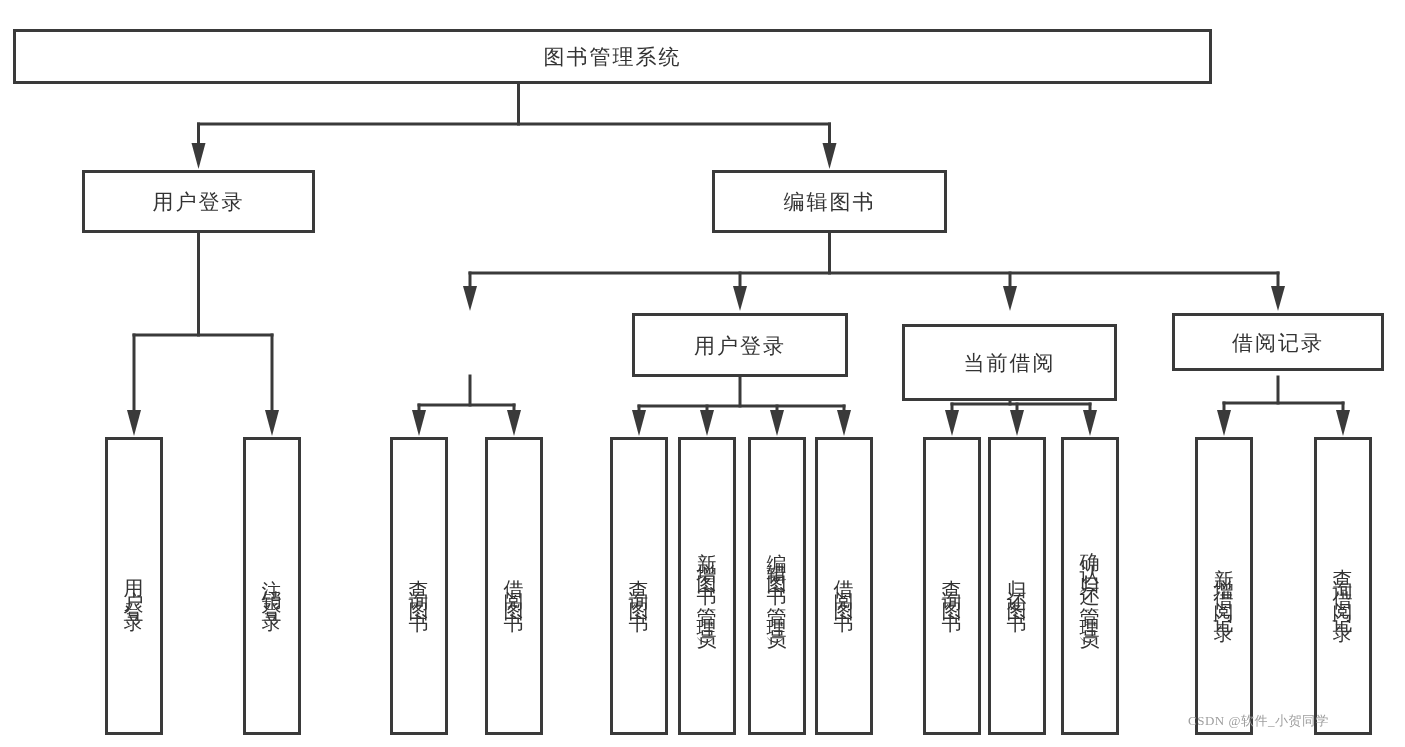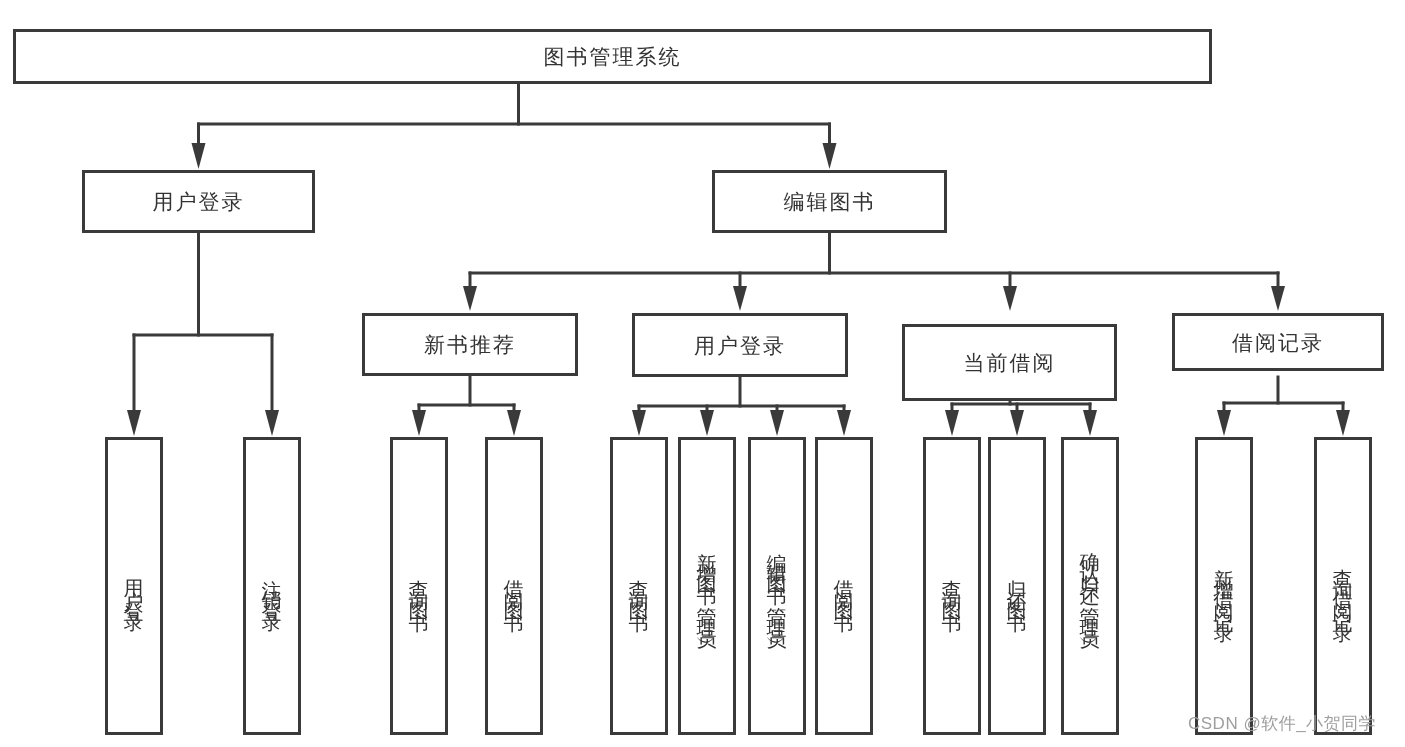--- a/index.html
+++ b/index.html
@@ -36,24 +36,25 @@
     writing-mode:vertical-rl;
     text-orientation:mixed;
     font-size:20px;
     letter-spacing:11px;
   }
   .watermark{
     position:absolute;
     left:1188px;
     top:712px;
     z-index:5;
-    font-size:17px;
+    font-size:13px;
     letter-spacing:0.5px;
     color:var(--wm);
     white-space:nowrap;
+    font-family:Liberation Serif, serif;
   }
 </style>
 </head>
 <body>
 
 <div class="canvas">
 
   <svg class="connectors" width="1405" height="747" viewBox="0 0 1405 747">
 
     <g>
@@ -128,21 +129,20 @@
       <line x1="1343" y1="403" x2="1343" y2="412"></line>
       <polygon points="1336,410 1350,410 1343,436"></polygon>
     </g>
   </svg>
 
   <div class="node h" style="left:13px;top:29px;width:1199px;height:55px">图书管理系统</div>
 
   <div class="node h" style="left:82px;top:170px;width:233px;height:63px">用户登录</div>
   <div class="node h" style="left:712px;top:170px;width:235px;height:63px">编辑图书</div>
 
-  <div class="node h" style="left:362px;top:313px;width:216px;height:63px">新书推荐</div>
   <div class="node h" style="left:632px;top:313px;width:216px;height:64px">用户登录</div>
   <div class="node h" style="left:902px;top:324px;width:215px;height:77px">当前借阅</div>
   <div class="node h" style="left:1172px;top:313px;width:212px;height:58px">借阅记录</div>
 
   <div class="node v" style="left:105px;top:437px;width:58px;height:298px">用户登录</div>
   <div class="node v" style="left:243px;top:437px;width:58px;height:298px">注销登录</div>
 
   <div class="node v" style="left:390px;top:437px;width:58px;height:298px">查询图书</div>
   <div class="node v" style="left:485px;top:437px;width:58px;height:298px">借阅图书</div>
 

